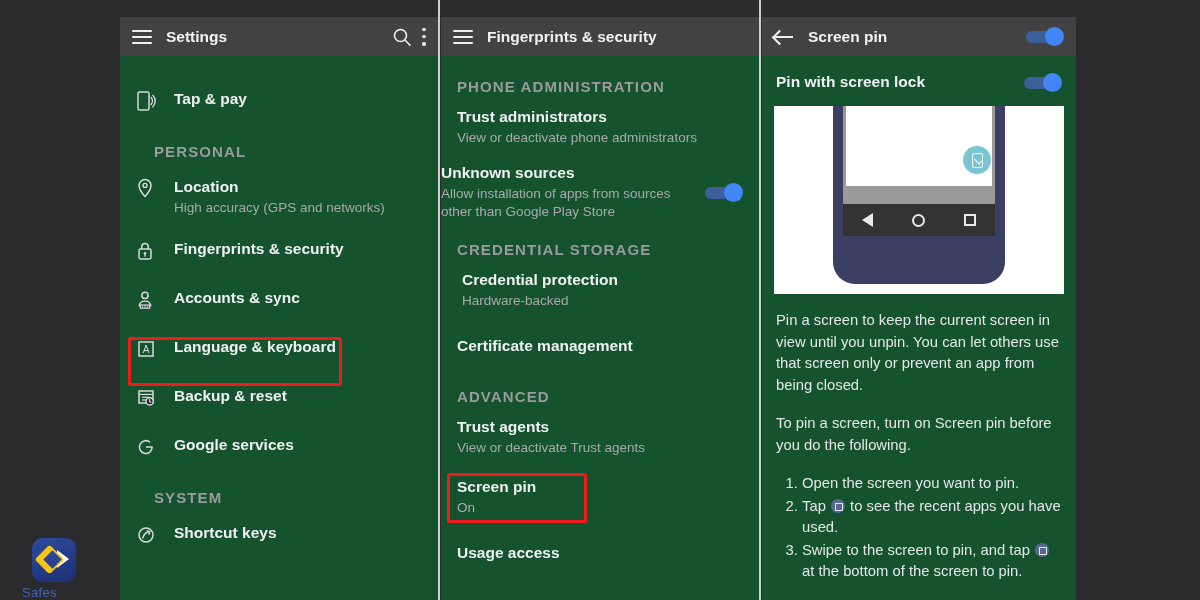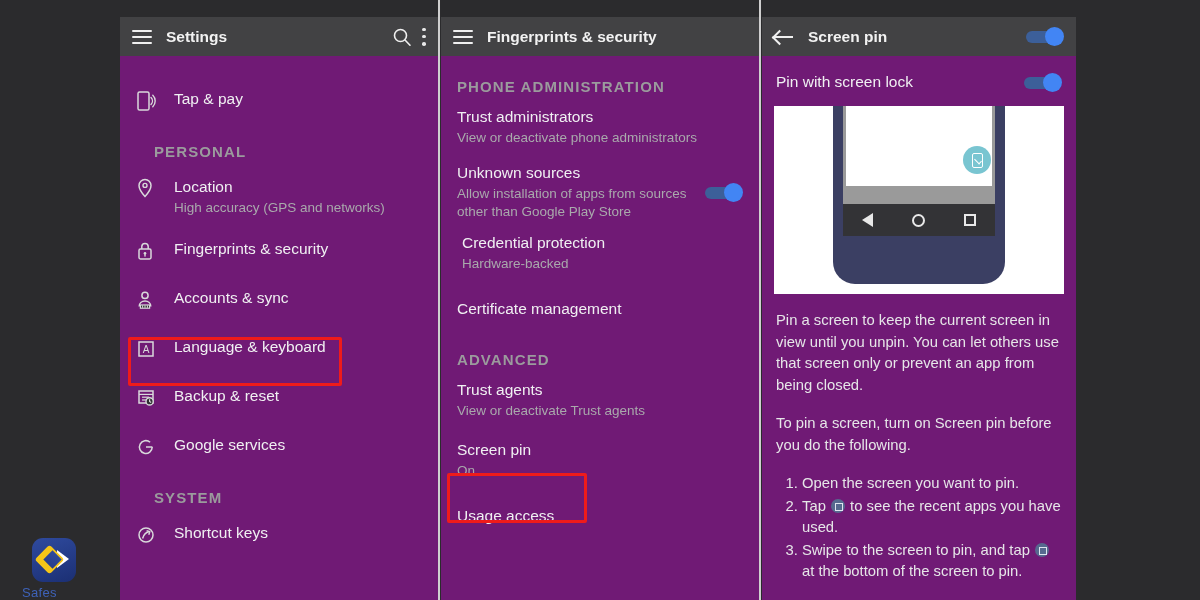--- a/index.html
+++ b/index.html
@@ -28,21 +28,21 @@
     border-left: 12px solid #ffffff;
   }
   .brand-notch {
     position: absolute; left: 14px; top: 15px; width: 13px; height: 13px;
     background: linear-gradient(160deg,#2f4a9e 0%, #263d8c 100%);
     transform: rotate(45deg);
   }
   .brand-label { margin-top: 3px; font-size: 13px; color: #3e62b8; letter-spacing: .3px; }
 
   
-  .panel { position: absolute; top: 17px; height: 583px; background: #701a75; overflow: hidden; }
+  .panel { position: absolute; top: 17px; height: 583px; background: #14532d; overflow: hidden; }
   .p1 { left: 120px; width: 318px; }
   .p2 { left: 441px; width: 318px; }
   .p3 { left: 762px; width: 314px; }
 
   .divider { position: absolute; top: 0; width: 2px; height: 600px; background: #cfcfcf; }
   .d1 { left: 438px; }
   .d2 { left: 759px; }
 
   
   .appbar {
@@ -66,21 +66,21 @@
   
   .list { padding-top: 6px; }
   .section-hdr {
     color: #9b9b9d; font-size: 15px; font-weight: bold; letter-spacing: 1.1px;
     padding: 16px 0 6px 34px; text-transform: uppercase;
   }
   .row { display: flex; align-items: flex-start; padding: 11px 16px 11px 34px; position: relative; }
   .row.with-icon { padding-left: 16px; }
   .row-icon { width: 38px; flex: 0 0 38px; padding-top: 1px; color: #d9d9db; }
   .row-text { flex: 1; min-width: 0; }
-  .row-title { color: #f0f0f2; font-size: 15.5px; line-height: 20px; }
+  .row-title { color: #f0f0f2; font-size: 15.5px; line-height: 20px; font-weight: bold; }
   .row-sub { color: #a9a9ac; font-size: 13.5px; line-height: 18px; margin-top: 2px; }
 
   .row-trail { flex: 0 0 auto; display: flex; align-items: center; padding-top: 6px; margin-left: 8px; }
 
   
   .toggle { width: 38px; height: 15px; position: relative; }
   .toggle .track {
     position: absolute; left: 0; top: 2px; width: 34px; height: 12px;
     border-radius: 6px; background: #3c5f99;
   }
@@ -309,33 +309,34 @@
     <div class="list">
       <div class="section-hdr" style="padding-left:16px">PHONE ADMINISTRATION</div>
 
       <div class="row with-icon" style="padding-left:16px;padding-top:6px;padding-bottom:6px">
         <span class="row-text">
           <span class="row-title">Trust administrators</span>
           <span class="row-sub" style="display:block">View or deactivate phone administrators</span>
         </span>
       </div>
 
-      <div class="row with-icon" style="padding-left:16px;padding-top:10px;padding-bottom:6px">
+      <div class="row with-icon" style="padding-left:0;padding-top:10px;padding-bottom:6px">
         <span class="row-text" style="padding-right:8px">
           <span class="row-title">Unknown sources</span>
           <span class="row-sub" style="display:block;max-width:236px">Allow installation of apps from sources other than Google Play Store</span>
         </span>
         <span class="row-trail" style="padding-top:22px">
           <span class="toggle">
             <span class="track"></span>
               <span class="knob"></span>
           </span>
         </span>
       </div>
 
+      <div class="section-hdr" style="padding-left:16px;padding-top:14px">CREDENTIAL STORAGE</div>
 
       <div class="row with-icon" style="padding-left:21px;padding-top:6px;padding-bottom:6px">
         <span class="row-text">
           <span class="row-title">Credential protection</span>
           <span class="row-sub" style="display:block">Hardware-backed</span>
         </span>
       </div>
 
       <div class="row with-icon" style="padding-left:16px;padding-top:20px;padding-bottom:6px">
         <span class="row-text">

